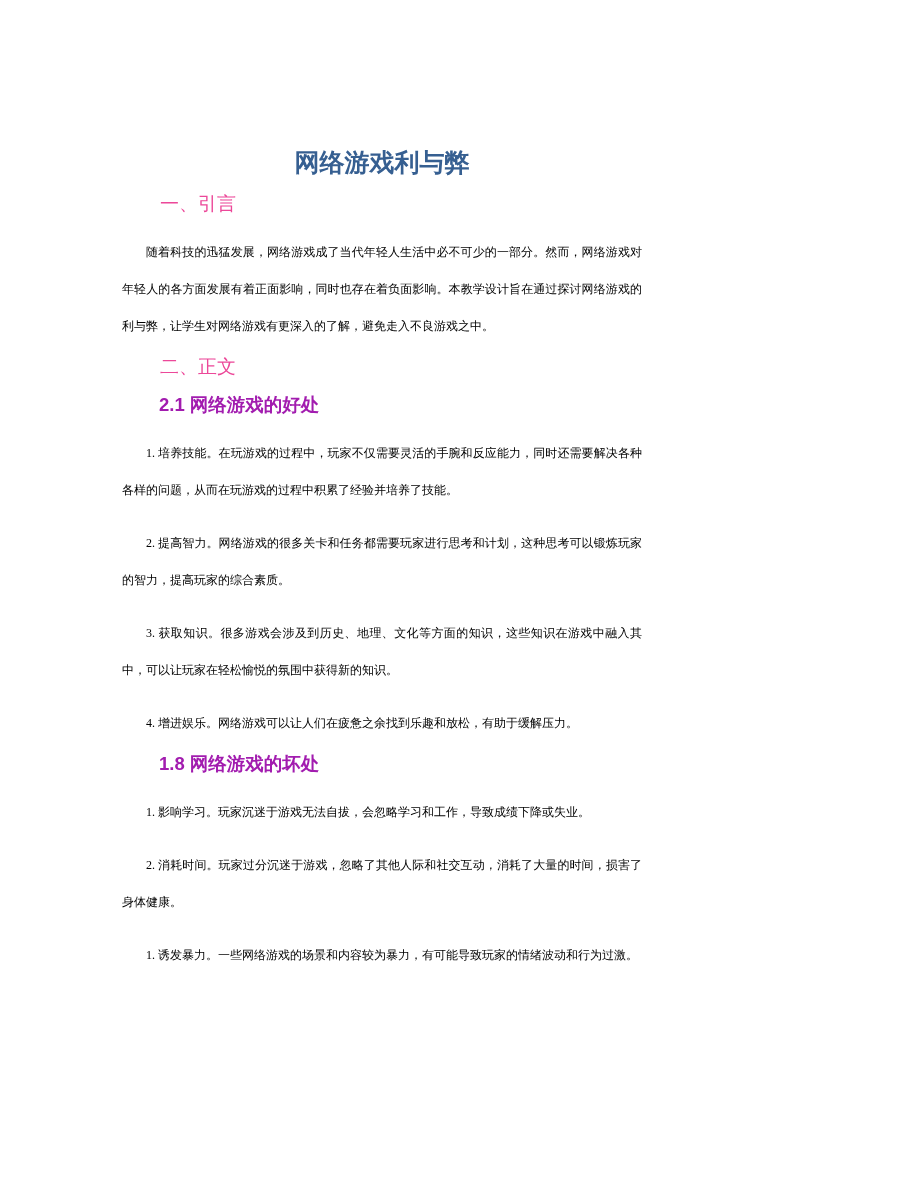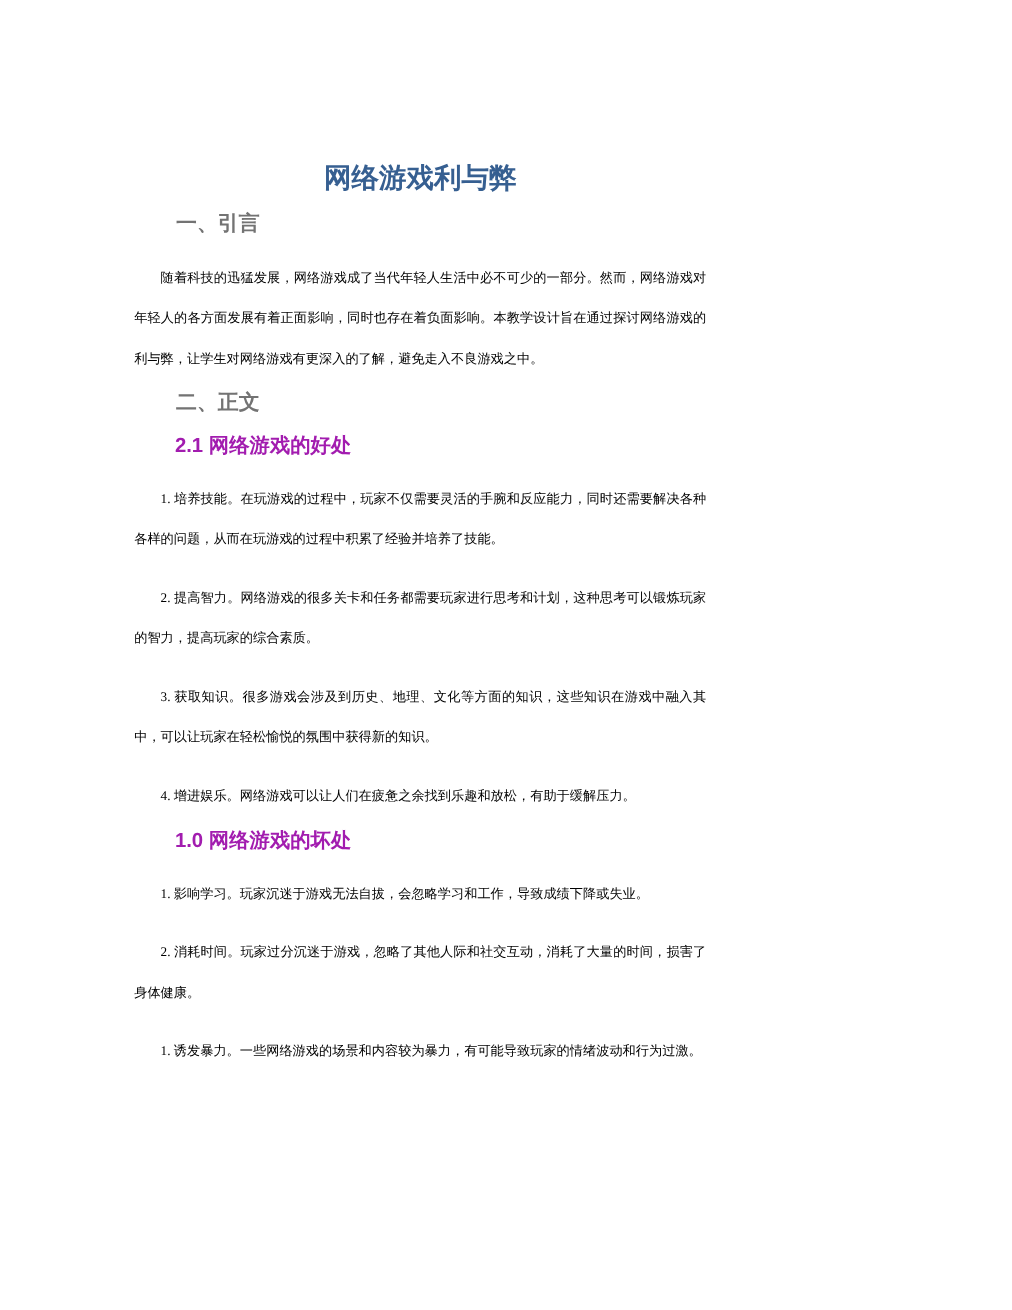--- a/index.html
+++ b/index.html
@@ -22,25 +22,25 @@
     font-family: "Liberation Sans", "DejaVu Sans", sans-serif;
     font-size: 25px;
     font-weight: bold;
     line-height: 40px;
     text-align: center;
     margin: 0;
   }
   .h1 {
     font-family: "Liberation Sans", "DejaVu Sans", sans-serif;
     font-size: 19px;
-    font-weight: bold;
+    font-weight: normal;
     line-height: 28px;
     text-indent: 2em;
     margin: 8px 0 10px 0;
-    color: #737373;
+    color: #ec4899;
   }
   .h2 {
     font-family: "Liberation Sans", "DejaVu Sans", sans-serif;
     font-size: 18.5px;
     font-weight: bold;
     line-height: 28px;
     text-indent: 2em;
     margin: 8px 0 10px 0;
     color: #a21caf;
   }
@@ -69,21 +69,21 @@
   <div class="h2">2.1 网络游戏的好处</div>
 
   <p class="para">1. 培养技能。在玩游戏的过程中，玩家不仅需要灵活的手腕和反应能力，同时还需要解决各种各样的问题，从而在玩游戏的过程中积累了经验并培养了技能。</p>
 
   <p class="para">2. 提高智力。网络游戏的很多关卡和任务都需要玩家进行思考和计划，这种思考可以锻炼玩家的智力，提高玩家的综合素质。</p>
 
   <p class="para">3. 获取知识。很多游戏会涉及到历史、地理、文化等方面的知识，这些知识在游戏中融入其中，可以让玩家在轻松愉悦的氛围中获得新的知识。</p>
 
   <p class="para">4. 增进娱乐。网络游戏可以让人们在疲惫之余找到乐趣和放松，有助于缓解压力。</p>
 
-  <div class="h2">1.0 网络游戏的坏处</div>
+  <div class="h2">1.8 网络游戏的坏处</div>
 
   <p class="para">1. 影响学习。玩家沉迷于游戏无法自拔，会忽略学习和工作，导致成绩下降或失业。</p>
 
   <p class="para">2. 消耗时间。玩家过分沉迷于游戏，忽略了其他人际和社交互动，消耗了大量的时间，损害了身体健康。</p>
 
   <p class="para">1. 诱发暴力。一些网络游戏的场景和内容较为暴力，有可能导致玩家的情绪波动和行为过激。</p>
 
 </div>
 
 </body></html>

